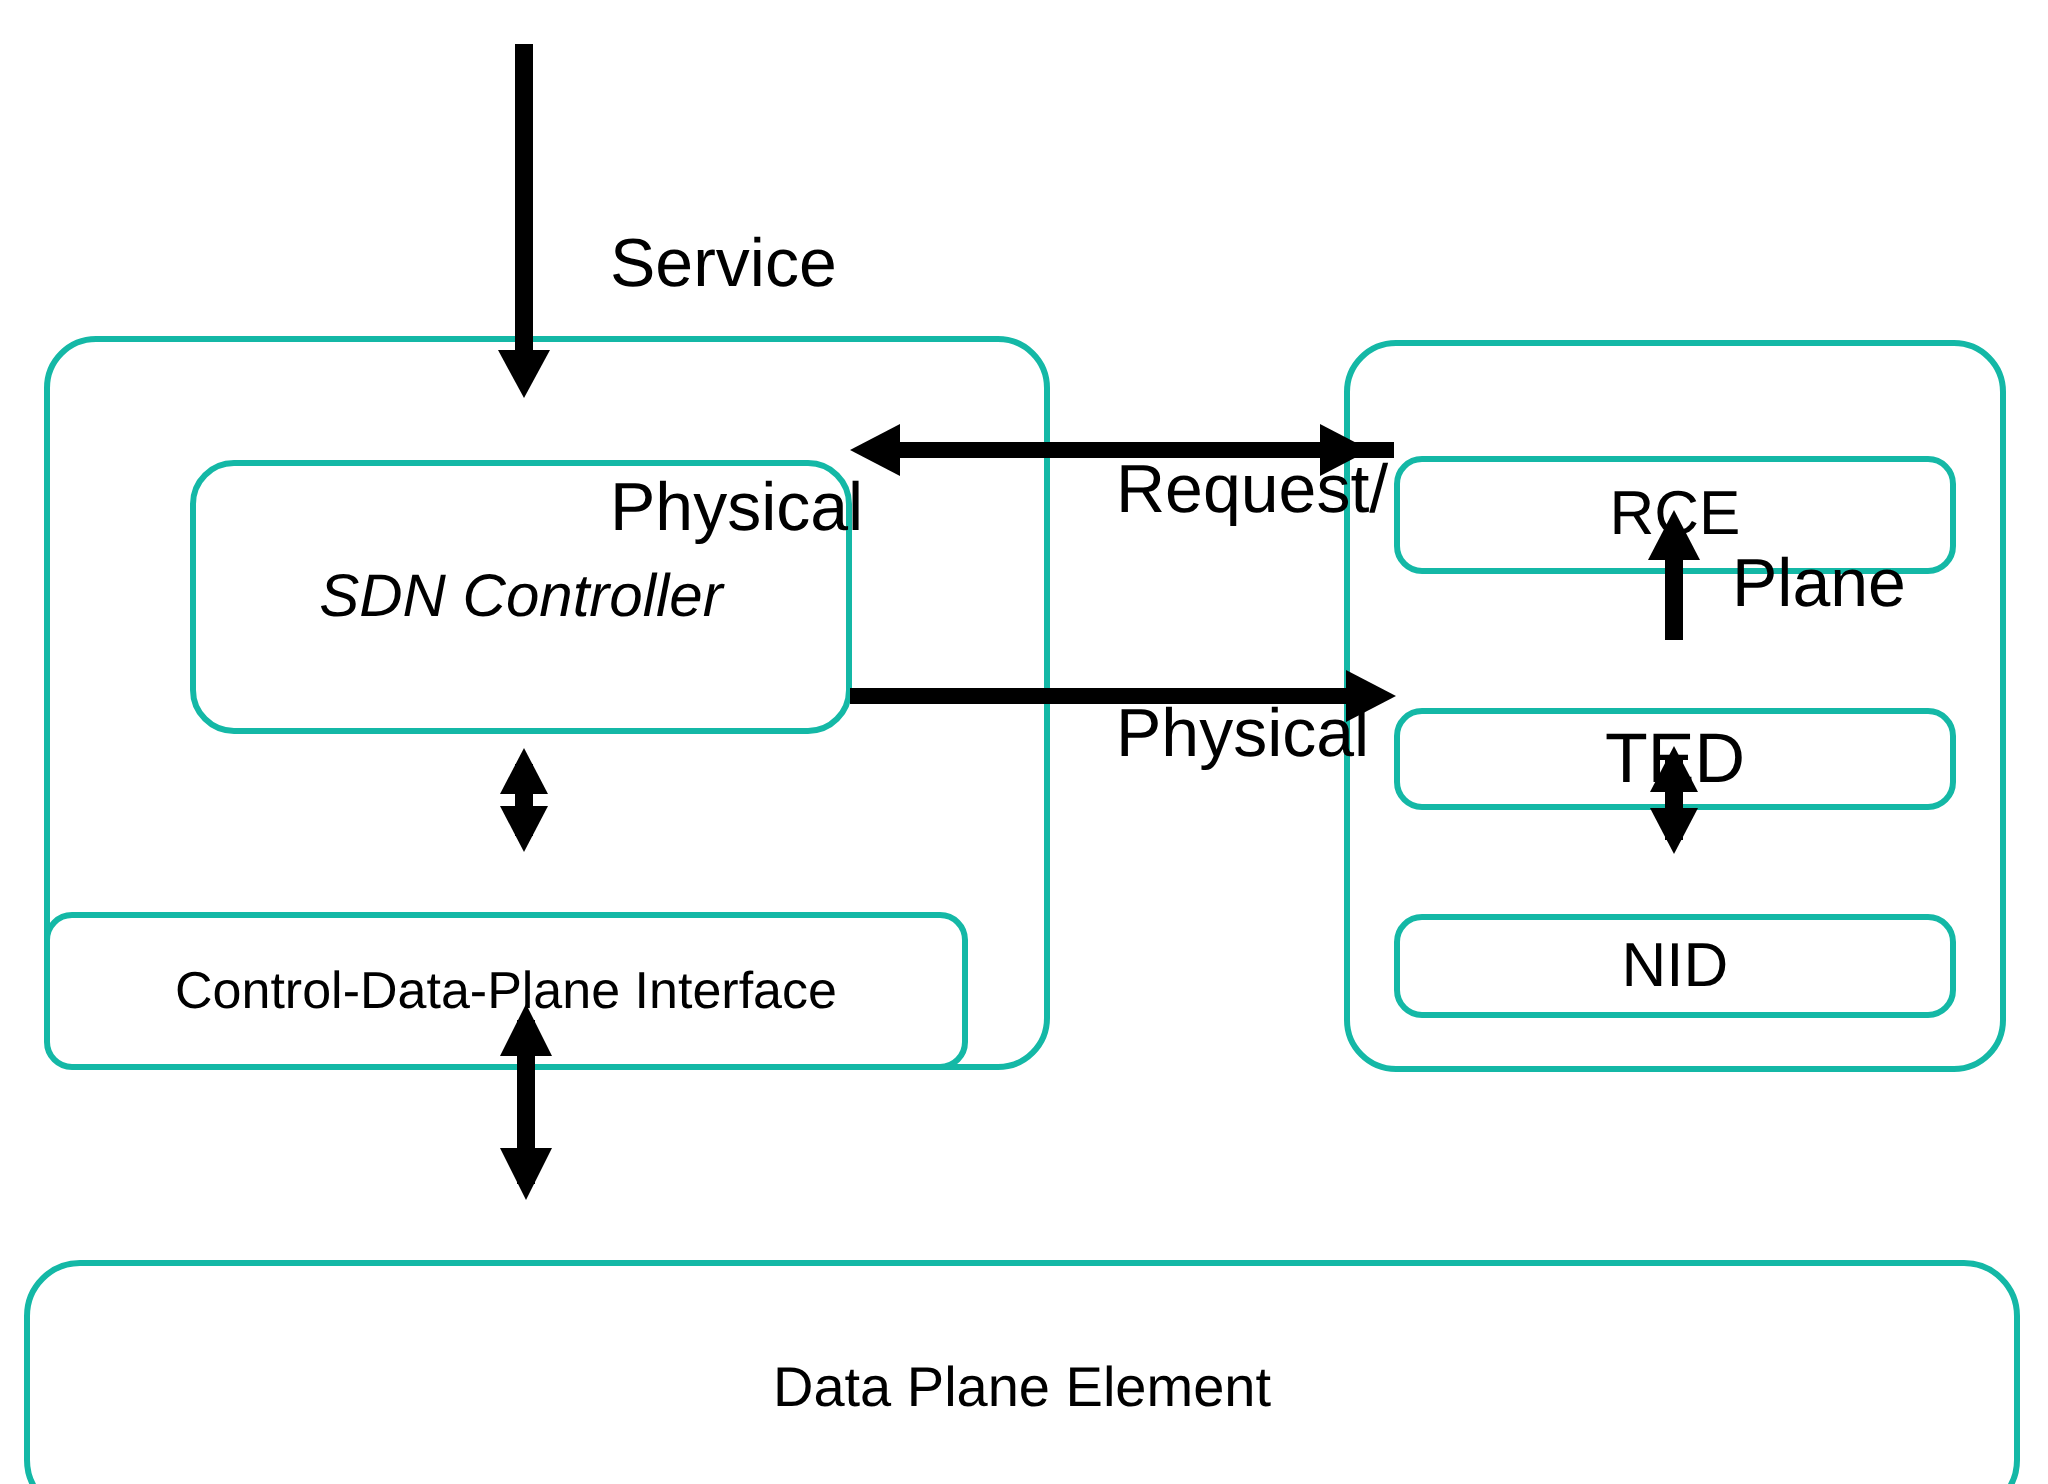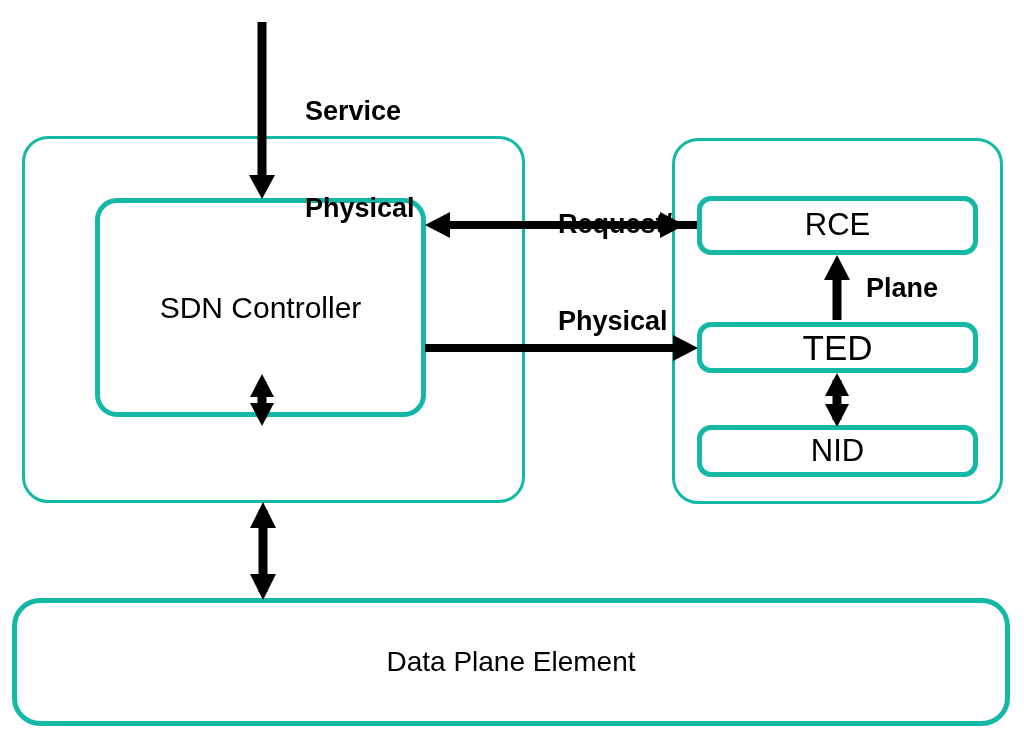--- a/index.html
+++ b/index.html
@@ -15,45 +15,47 @@
   #canvas {
     position: relative;
     width: 1024px;
     height: 742px;
     background: #ffffff;
     overflow: hidden;
   }
   .box {
     position: absolute;
     box-sizing: border-box;
-    border: 5px solid #14b8a6;
+    border: 3px solid #14b8a6;
     background: #ffffff;
     display: flex;
     align-items: center;
     justify-content: center;
     text-align: center;
     line-height: 1.18;
+    margin-top: 32px;
   }
   .panel {
     border-radius: 26px;
     border-width: 3px;
   }
   .inner-round {
     border-radius: 22px;
   }
   .pill {
     border-radius: 14px;
   }
   #sdn-controller-logic {
     left: 95px;
     top: 198px;
     width: 331px;
-    height: 219px;
+    height: 137px;
     font-size: 30px;
     z-index: 5;
+    font-style: italic;
   }
   #control-data-plane-interface {
     left: 22px;
     top: 424px;
     width: 462px;
     height: 79px;
     font-size: 26px;
     z-index: 5;
   }
   #controller-panel {
@@ -100,26 +102,25 @@
     top: 598px;
     width: 998px;
     height: 128px;
     font-size: 28px;
     border-radius: 28px;
     z-index: 5;
     text-align: right;
   }
   .label {
     position: absolute;
-    font-size: 27px;
+    font-size: 34px;
     line-height: 1.2;
     white-space: pre;
     background: transparent;
     z-index: 8;
-    font-weight: bold;
   }
   #service-request-label {
     left: 305px;
     top: 30px;
   }
   #request-response-label {
     left: 538px;
     top: 143px;
     margin-left: 20px;
   }
@@ -204,20 +205,23 @@
       <path d="M263,600 L250,574 L276,574 Z" fill="#000000"></path>
     </g>
   </svg>
 
   <div class="box inner-round" id="sdn-controller-logic">
     <div>
       <span class="two-line">SDN Controller</span>
     </div>
   </div>
 
+  <div class="box pill" id="control-data-plane-interface">
+    <span>Control-Data-Plane Interface</span>
+  </div>
 
   <div class="box pill" id="rce-box">
     <span>RCE</span>
   </div>
 
   <div class="box pill" id="ted-box">
     <span>TED</span>
   </div>
 
   <div class="box pill" id="nid-box">

